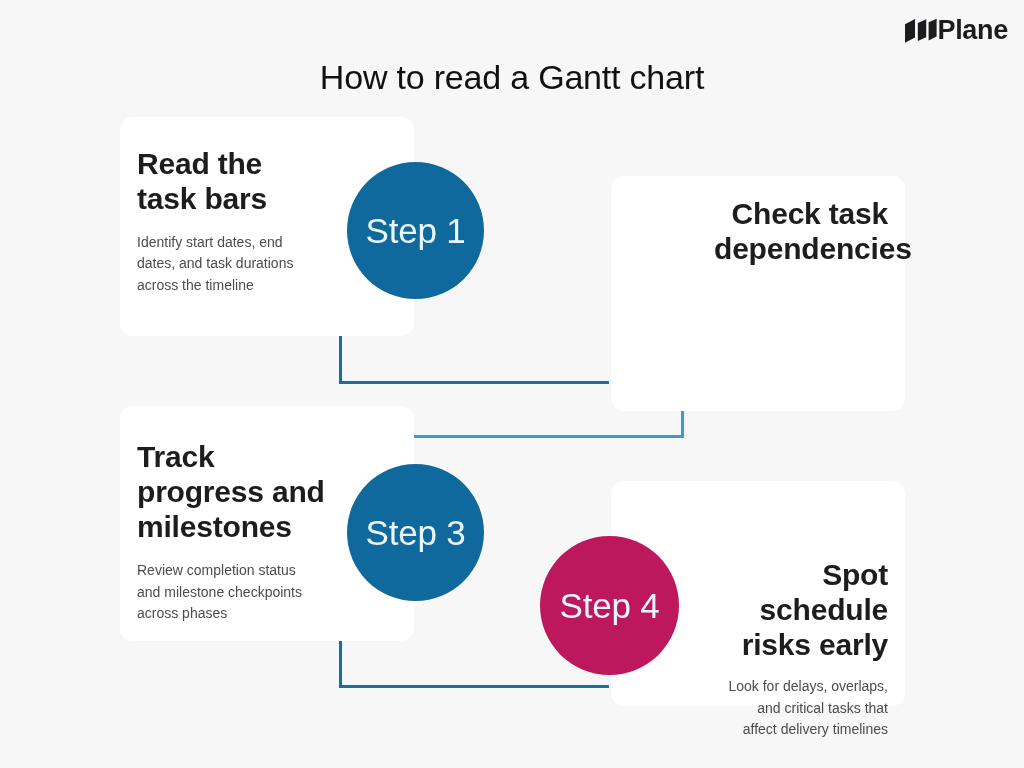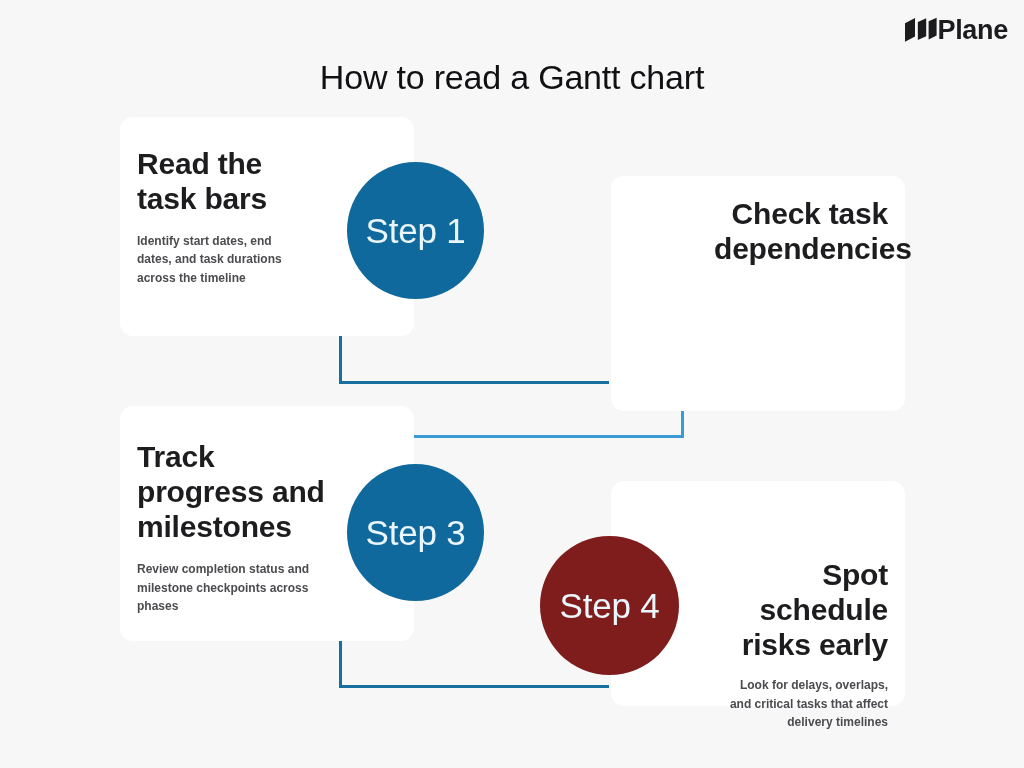--- a/index.html
+++ b/index.html
@@ -18,20 +18,21 @@
     width: 1024px;
     height: 768px;
   }
 
   
   .brand {
     position: absolute;
     top: 17px;
     right: 16px;
     display: flex;
+    align-items: center;
   }
   .brand-mark {
     display: block;
     width: 34px;
     height: 26px;
   }
   .brand-name {
     font-size: 27px;
     font-weight: 600;
     color: #1c1c1e;
@@ -60,22 +61,22 @@
     box-sizing: border-box;
   }
   .card-title {
     font-size: 30px;
     font-weight: 600;
     color: #1d1d1f;
     line-height: 1.17;
     letter-spacing: -0.2px;
   }
   .card-body {
-    font-size: 12px;
-    font-weight: 700;
+    font-size: 14px;
+    font-weight: 400;
     color: #4c4c50;
     line-height: 1.52;
     margin-top: 16px;
   }
 
   .card-left  { text-align: left; }
   .card-right { text-align: right; }
 
   #card-1 { left: 120px; top: 117px;  width: 294px; height: 219px; padding: 29px 30px 0 17px; }
   #card-2 { left: 611px; top: 176px;  width: 294px; height: 235px; padding: 20px 17px 0 30px; }
@@ -160,17 +161,17 @@
     <div class="card-title">Spot schedule risks early</div>
     <div class="card-body">Look for delays, overlaps, and critical tasks that affect delivery timelines</div>
   </div>
 
   <div class="step-circle" id="step-1" style="background:#10699c;">
     <span>Step 1</span>
   </div>
   <div class="step-circle" id="step-3" style="background:#10699c;">
     <span>Step 3</span>
   </div>
-  <div class="step-circle" id="step-4" style="background:#7f1d1d;">
+  <div class="step-circle" id="step-4" style="background:#be185d;">
     <span>Step 4</span>
   </div>
 
 </div>
 
 </body></html>

